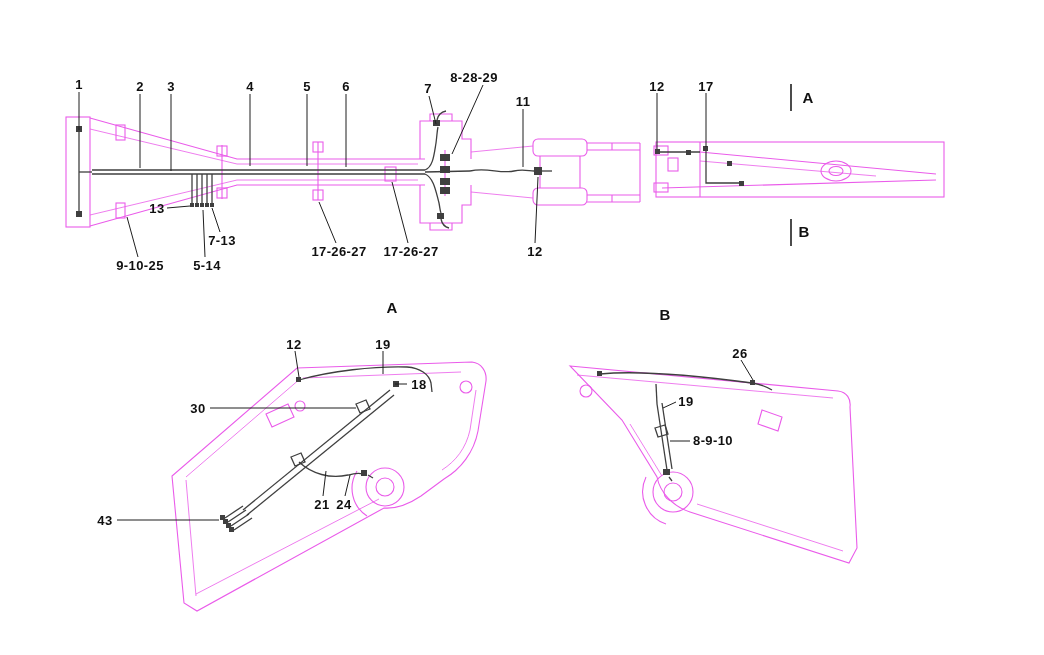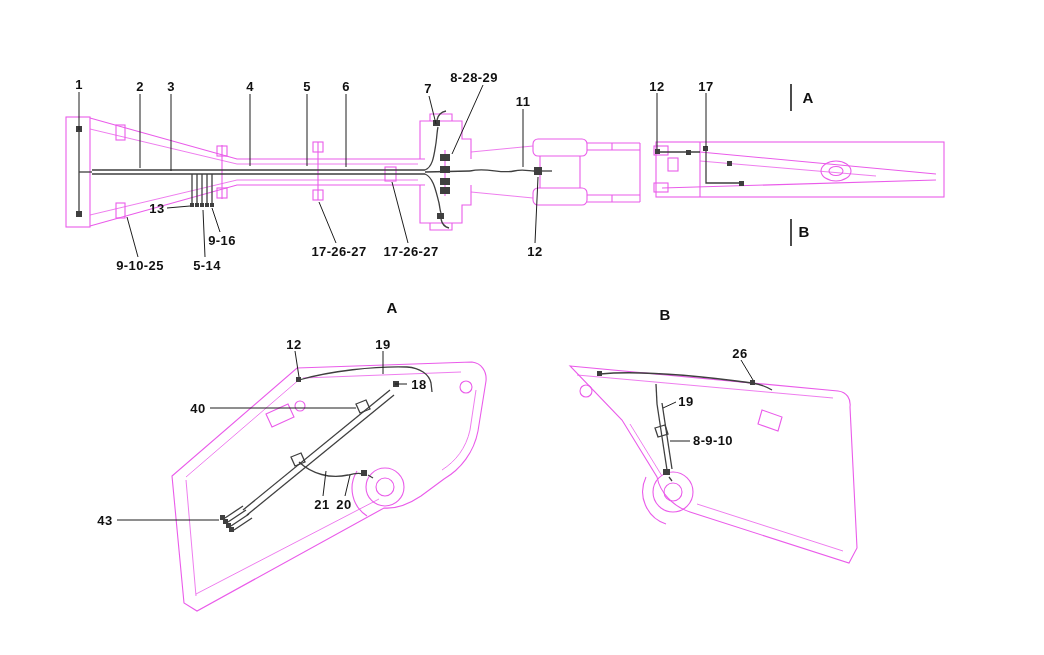--- a/index.html
+++ b/index.html
@@ -247,39 +247,39 @@
   <div class="lbl" style="left:140px;top:86px">2</div>
   <div class="lbl" style="left:171px;top:86px">3</div>
   <div class="lbl" style="left:250px;top:86px">4</div>
   <div class="lbl" style="left:307px;top:86px">5</div>
   <div class="lbl" style="left:346px;top:86px">6</div>
   <div class="lbl" style="left:428px;top:88px">7</div>
   <div class="lbl" style="left:474px;top:77px">8-28-29</div>
   <div class="lbl" style="left:523px;top:101px">11</div>
 
   <div class="lbl" style="left:157px;top:208px">13</div>
-  <div class="lbl" style="left:222px;top:240px">9-16</div>
+  <div class="lbl" style="left:222px;top:240px">7-13</div>
   <div class="lbl" style="left:140px;top:265px">9-10-25</div>
   <div class="lbl" style="left:207px;top:265px">5-14</div>
   <div class="lbl" style="left:339px;top:251px">17-26-27</div>
   <div class="lbl" style="left:411px;top:251px">17-26-27</div>
   <div class="lbl" style="left:535px;top:251px">12</div>
 
   <div class="lbl" style="left:657px;top:86px">12</div>
   <div class="lbl" style="left:706px;top:86px">17</div>
   <div class="lbl big" style="left:808px;top:97px">A</div>
   <div class="lbl big" style="left:804px;top:231px">B</div>
 
   <div class="lbl big" style="left:392px;top:307px">A</div>
   <div class="lbl" style="left:294px;top:344px">12</div>
   <div class="lbl" style="left:383px;top:344px">19</div>
   <div class="lbl" style="left:419px;top:384px">18</div>
-  <div class="lbl" style="left:198px;top:408px">40</div>
+  <div class="lbl" style="left:198px;top:408px">30</div>
   <div class="lbl" style="left:322px;top:504px">21</div>
-  <div class="lbl" style="left:344px;top:504px">20</div>
+  <div class="lbl" style="left:344px;top:504px">24</div>
   <div class="lbl" style="left:105px;top:520px">43</div>
 
   <div class="lbl big" style="left:665px;top:314px">B</div>
   <div class="lbl" style="left:740px;top:353px">26</div>
   <div class="lbl" style="left:686px;top:401px">19</div>
   <div class="lbl" style="left:713px;top:440px">8-9-10</div>
 
 </div>
 
 </body></html>

